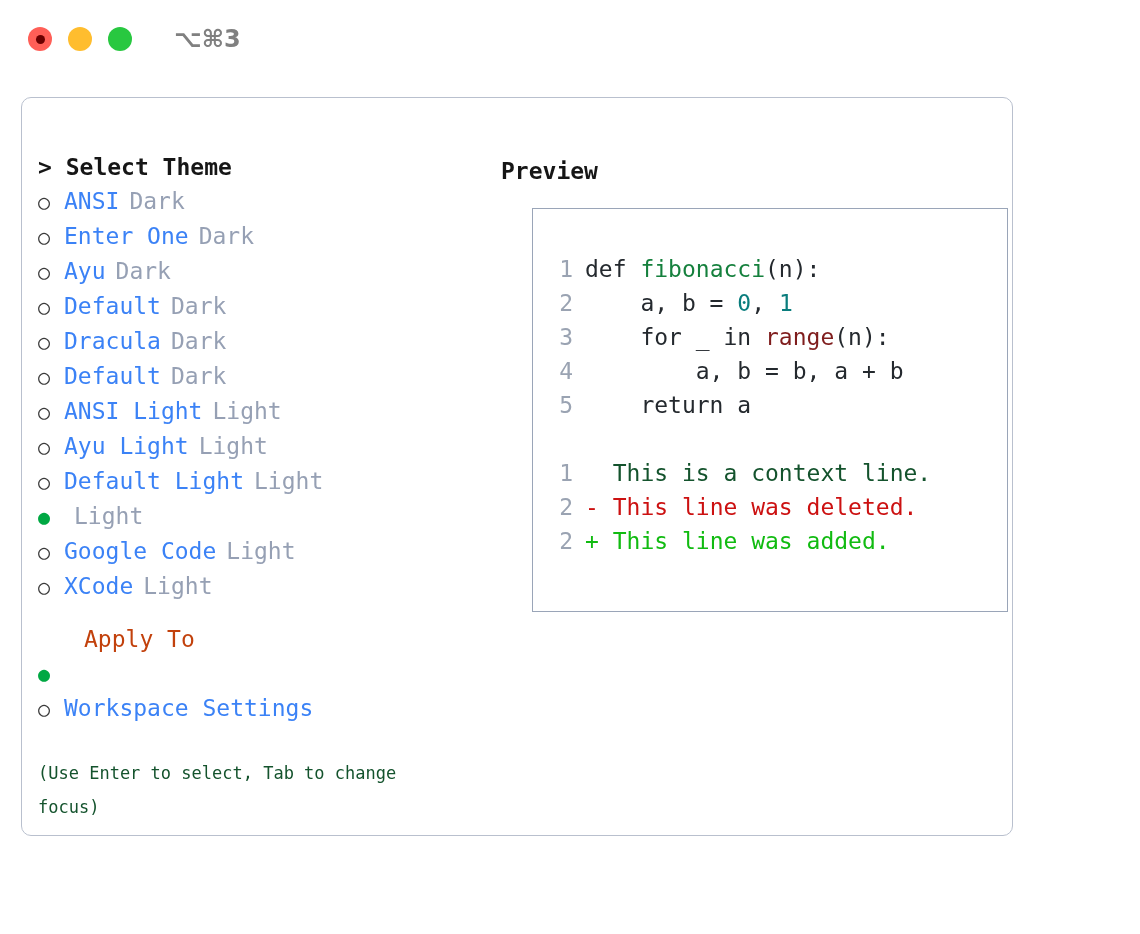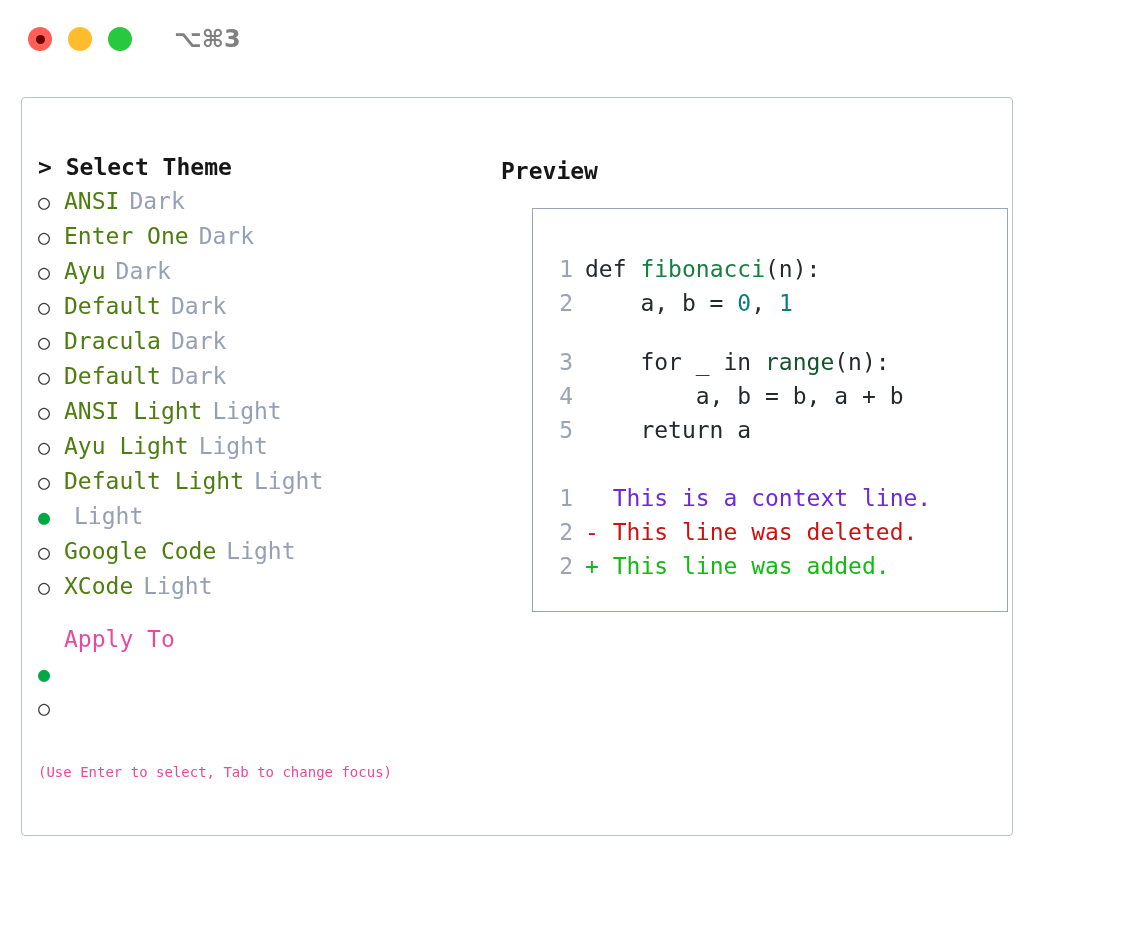--- a/index.html
+++ b/index.html
@@ -63,21 +63,21 @@
   }
 
   
   #panel {
     position: absolute;
     left: 21px;
     top: 97px;
     width: 992px;
     height: 739px;
     border: 1.5px solid #b9c0ce;
-    border-radius: 4px;
+    border-radius: 10px;
     box-sizing: border-box;
     background: #ffffff;
   }
 
   
   #left-col {
     position: absolute;
     left: 16px;
     top: 52px;
     width: 450px;
@@ -105,44 +105,44 @@
     font-size: 23px;
     white-space: pre;
   }
   .bullet {
     width: 26px;
     flex: none;
     color: #3a3a3a;
     font-size: 20px;
   }
   .bullet.sel { color: #00a843; }
-  .opt-label { color: #4d7c0f; }
+  .opt-label { color: #3b82f6; }
   .opt-label.sel { color: #00a843; }
   .opt-variant {
     color: #96a0b4;
     margin-left: 10px;
   }
 
   .subhead-row {
     display: flex;
     align-items: baseline;
     line-height: 34px;
     font-size: 23px;
     white-space: pre;
   }
   .subhead-row .bullet { color: transparent; }
-  .subhead-label { color: #ec4899; }
+  .subhead-label { color: #c2410c; margin-left: 20px; }
 
   .spacer-sm { height: 18px; }
   .spacer-md { height: 30px; }
 
   #hint {
-    font-size: 14px;
-    line-height: 34px;
-    color: #ec4899;
+    font-size: 17px;
+    line-height: 34px;
+    color: #14532d;
     width: 400px;
     white-space: normal;
   }
 
   
   #preview-box {
     position: absolute;
     left: 31px;
     top: 54px;
     width: 476px;
@@ -167,24 +167,24 @@
   .lineno {
     width: 24px;
     flex: none;
     text-align: right;
     color: #9aa3b2;
     margin-right: 12px;
   }
   .code-text { color: #24292e; text-align: center; }
   .tok-fn    { color: #15803d; }
   .tok-num   { color: #0a7d7d; }
-  .tok-call  { color: #14532d; margin-top: 25px; }
+  .tok-call  { color: #7f1d1d; }
   .blank-line { height: 34px; }
 
-  .diff-ctx { color: #6d28d9; text-align: center; }
+  .diff-ctx { color: #14532d; text-align: center; }
   .diff-del { color: #cc1111; }
   .diff-add { color: #11bb11; }
 </style>
 </head>
 <body>
 
 <div id="app-window">
 
   <div id="titlebar">
     <div class="tl-dot close">
@@ -218,21 +218,21 @@
 
       <div class="spacer-sm"></div>
 
       <div class="subhead-row">
         <span class="bullet">○</span>
         <span class="subhead-label">Apply To</span>
       </div>
 
       <div id="apply-to-list">
           <div class="opt-row"><span class="bullet sel">●</span></div>
-          <div class="opt-row"><span class="bullet">○</span></div>
+          <div class="opt-row"><span class="bullet">○</span><span class="opt-label">Workspace Settings</span></div>
         </div>
 
       <div class="spacer-md"></div>
 
       <div id="hint">(Use Enter to select, Tab to change focus)</div>
     </div>
 
     <div id="right-col">
 
       <div class="section-head">Preview</div>

